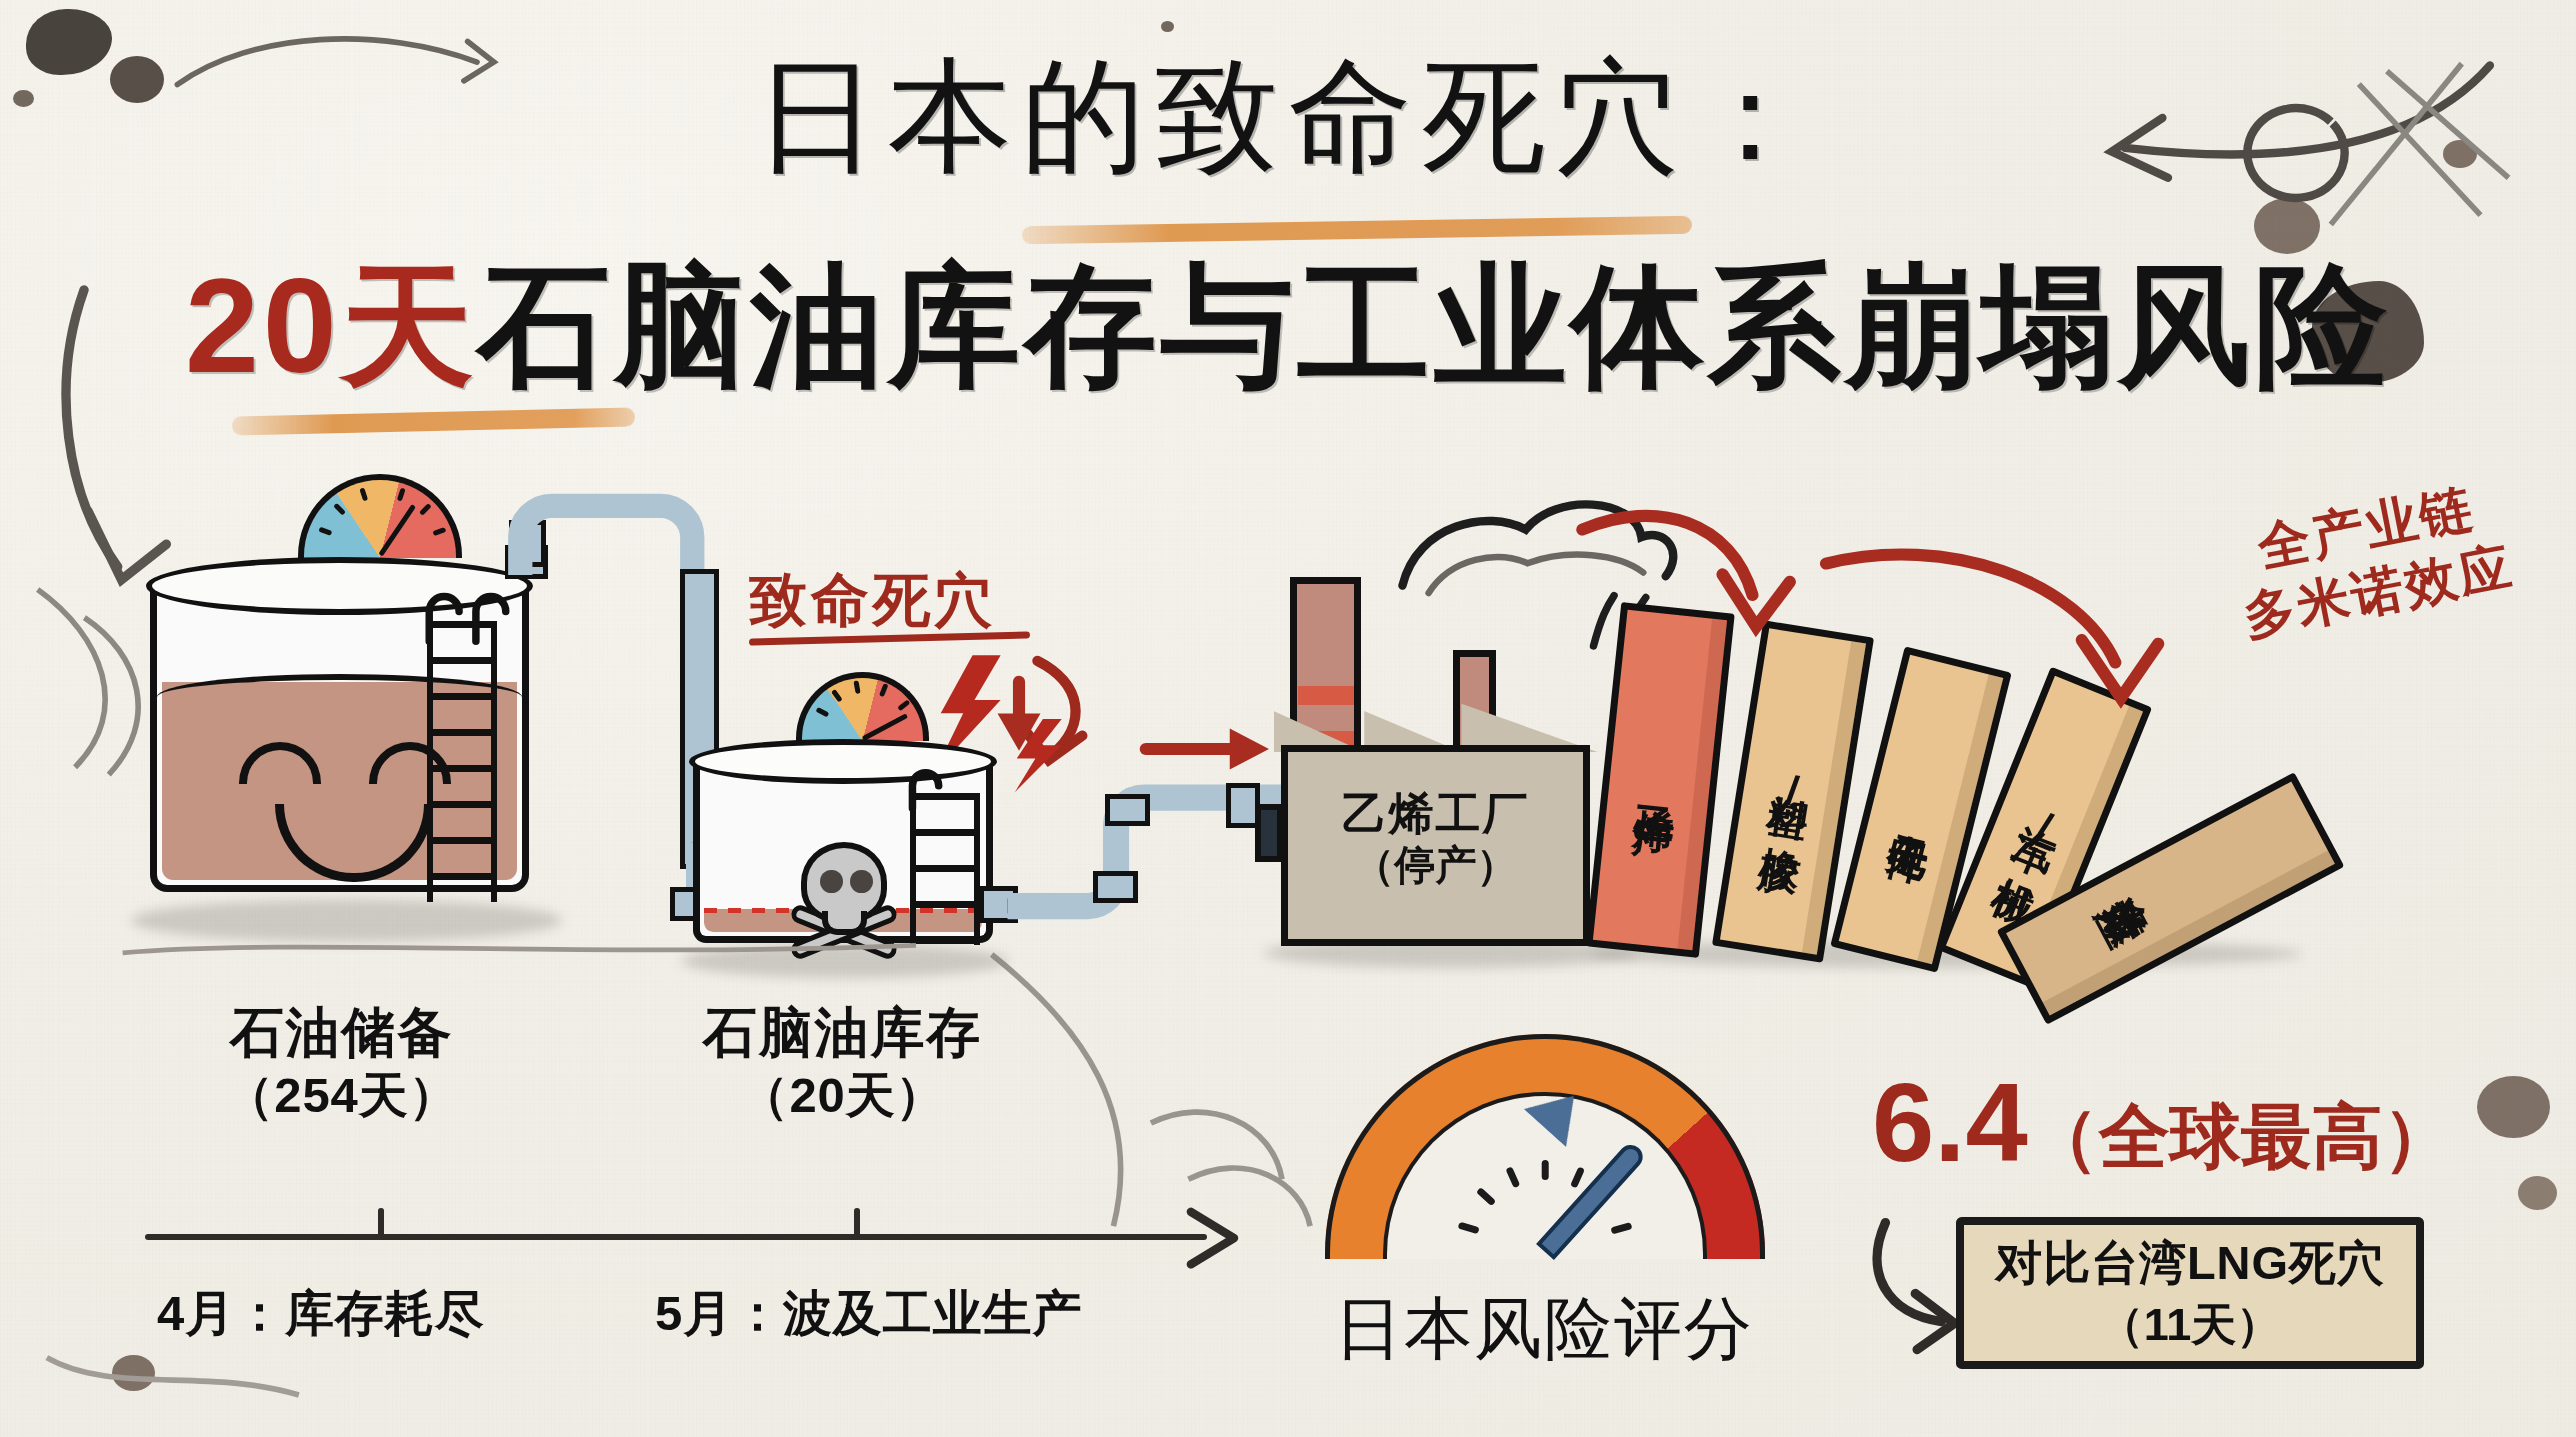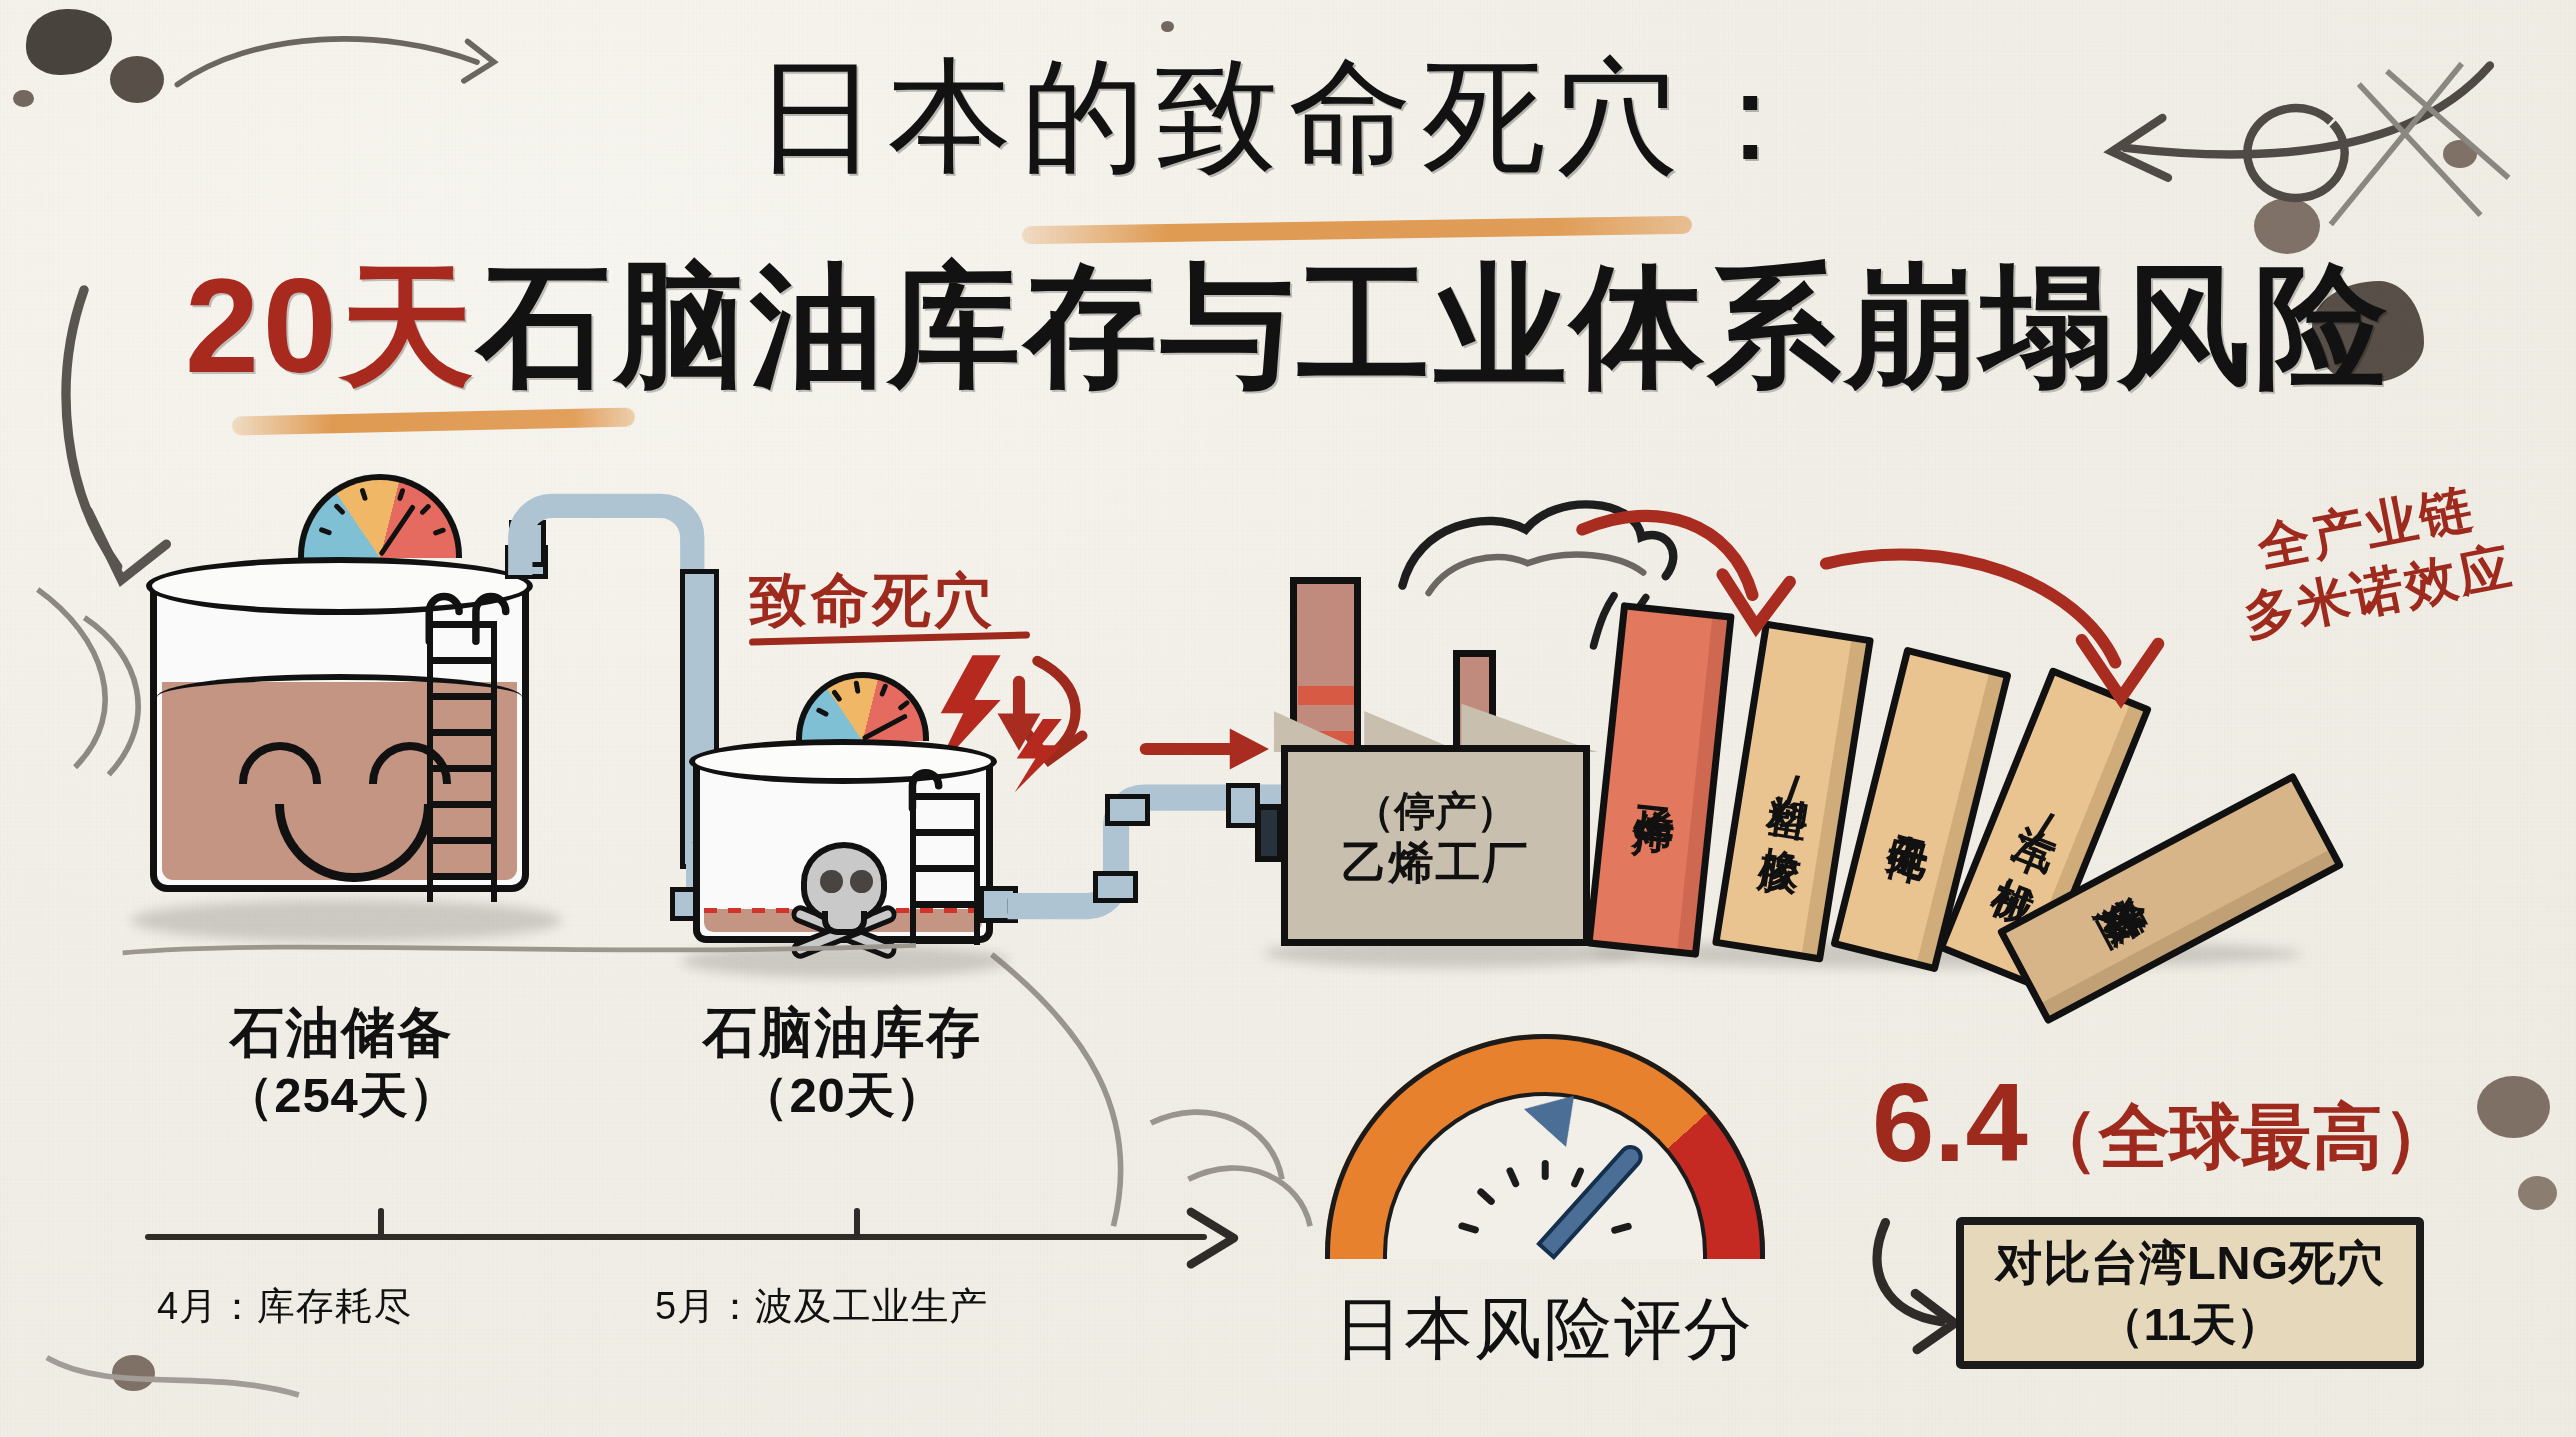--- a/index.html
+++ b/index.html
@@ -199,21 +199,21 @@
     left:2144px;top:538px;width:440px;
     font-size:52px;line-height:1.25;letter-spacing:2.8px;
     transform:rotate(-11deg);transform-origin:0 0;text-align:center;
   }
 
   
   #timeline-line{
     left:145px;top:1234px;width:1062px;height:5.6px;background:#2f2b28;border-radius:3.7px;
   }
   .tl-tick{position:absolute;width:5.6px;height:32px;background:#2f2b28;border-radius:2.8px;}
-  .tl-label{position:absolute;font-size:38px;font-weight:normal;color:#111;letter-spacing:0.9px;}
+  .tl-label{position:absolute;font-size:49px;font-weight:bold;color:#111;letter-spacing:0.9px;}
 
   
   #riskgauge{left:1325px;top:1034px;width:440px;height:225px;}
   #riskgauge .arc{
     position:absolute;inset:0;border-radius:935px 935px 0 0;overflow:hidden;
     background:conic-gradient(from 270deg at 50% 100%,
       #e8812e 0deg 138deg, #c52a22 138deg 180deg, transparent 180deg);
   }
   #riskgauge .arc:after{
     content:"";position:absolute;left:58px;right:58px;bottom:0;top:58px;
@@ -456,22 +456,22 @@
   <div class="shadow" style="left:1264px;top:938px;width:374px;height:30px;"></div>
   <div class="abs" id="factory">
     <div class="chimney" style="left:9.4px;width:71px;height:182px;"></div>
     <div class="abs" style="left:17px;top:49px;width:56px;height:19px;background:#d75a45;"></div>
     <div class="abs" style="left:17px;top:94px;width:56px;height:19px;background:#d75a45;"></div>
     <div class="chimney" style="left:172px;width:43px;height:109px;"></div>
     <div class="fct-saw"></div>
     <div class="fct-body"></div>
     <div class="abs" style="left:-26px;top:167px;width:28px;height:58px;background:#27323c;border:6.6px solid #111;box-sizing:border-box;"></div>
     <div class="abs" style="left:0;top:150px;width:309px;text-align:center;font-weight:bold;color:#111;line-height:1.2;">
+      <div style="font-size:45px;letter-spacing:1.9px;">乙烯工厂</div>
       <div style="font-size:41px;">（停产）</div>
-      <div style="font-size:45px;letter-spacing:1.9px;">乙烯工厂</div>
     </div>
   </div>
   <svg style="left:1584px;top:590px;width:75px;height:84px;" viewBox="0 0 80 90" width="75" height="84">
     <path d="M10,60 C18,30 24,18 32,6" stroke="#1e1e1e" stroke-width="8" fill="none" stroke-linecap="round"></path>
     <path d="M44,58 C52,30 58,18 66,8" stroke="#1e1e1e" stroke-width="8" fill="none" stroke-linecap="round"></path>
   </svg>
 
   <div class="shadow" style="left:1591px;top:940px;width:711px;height:28px;"></div>
 
   <div class="domino red abs" style="left:1603px;top:607px;width:114px;height:346px;transform:rotate(6deg);">

